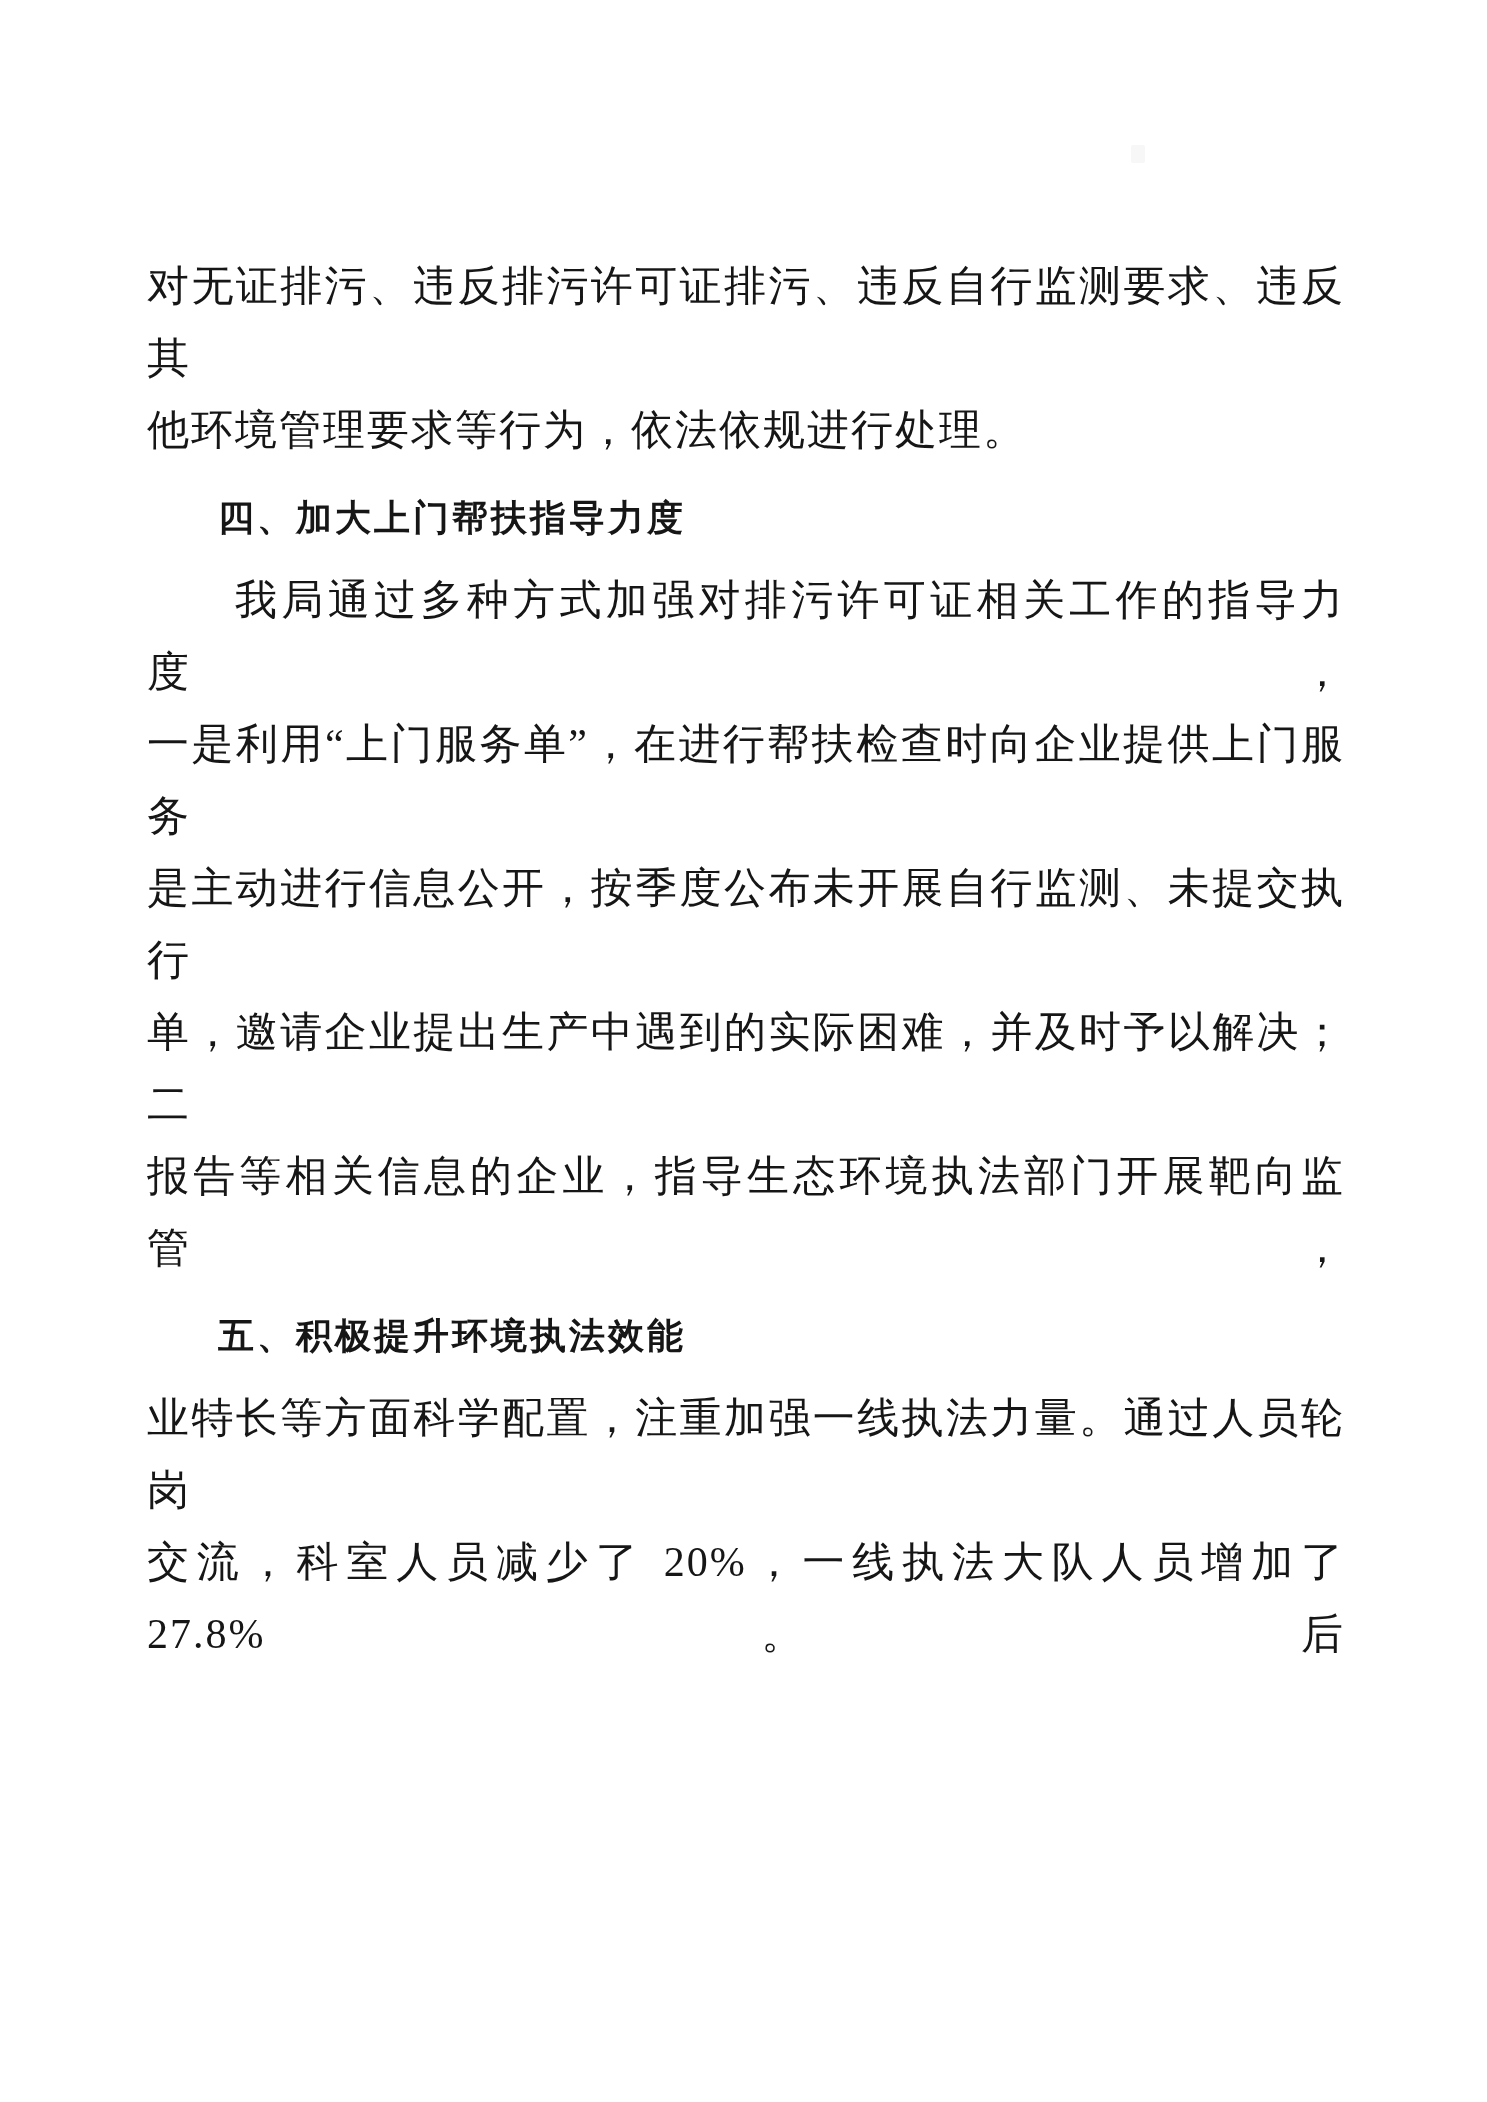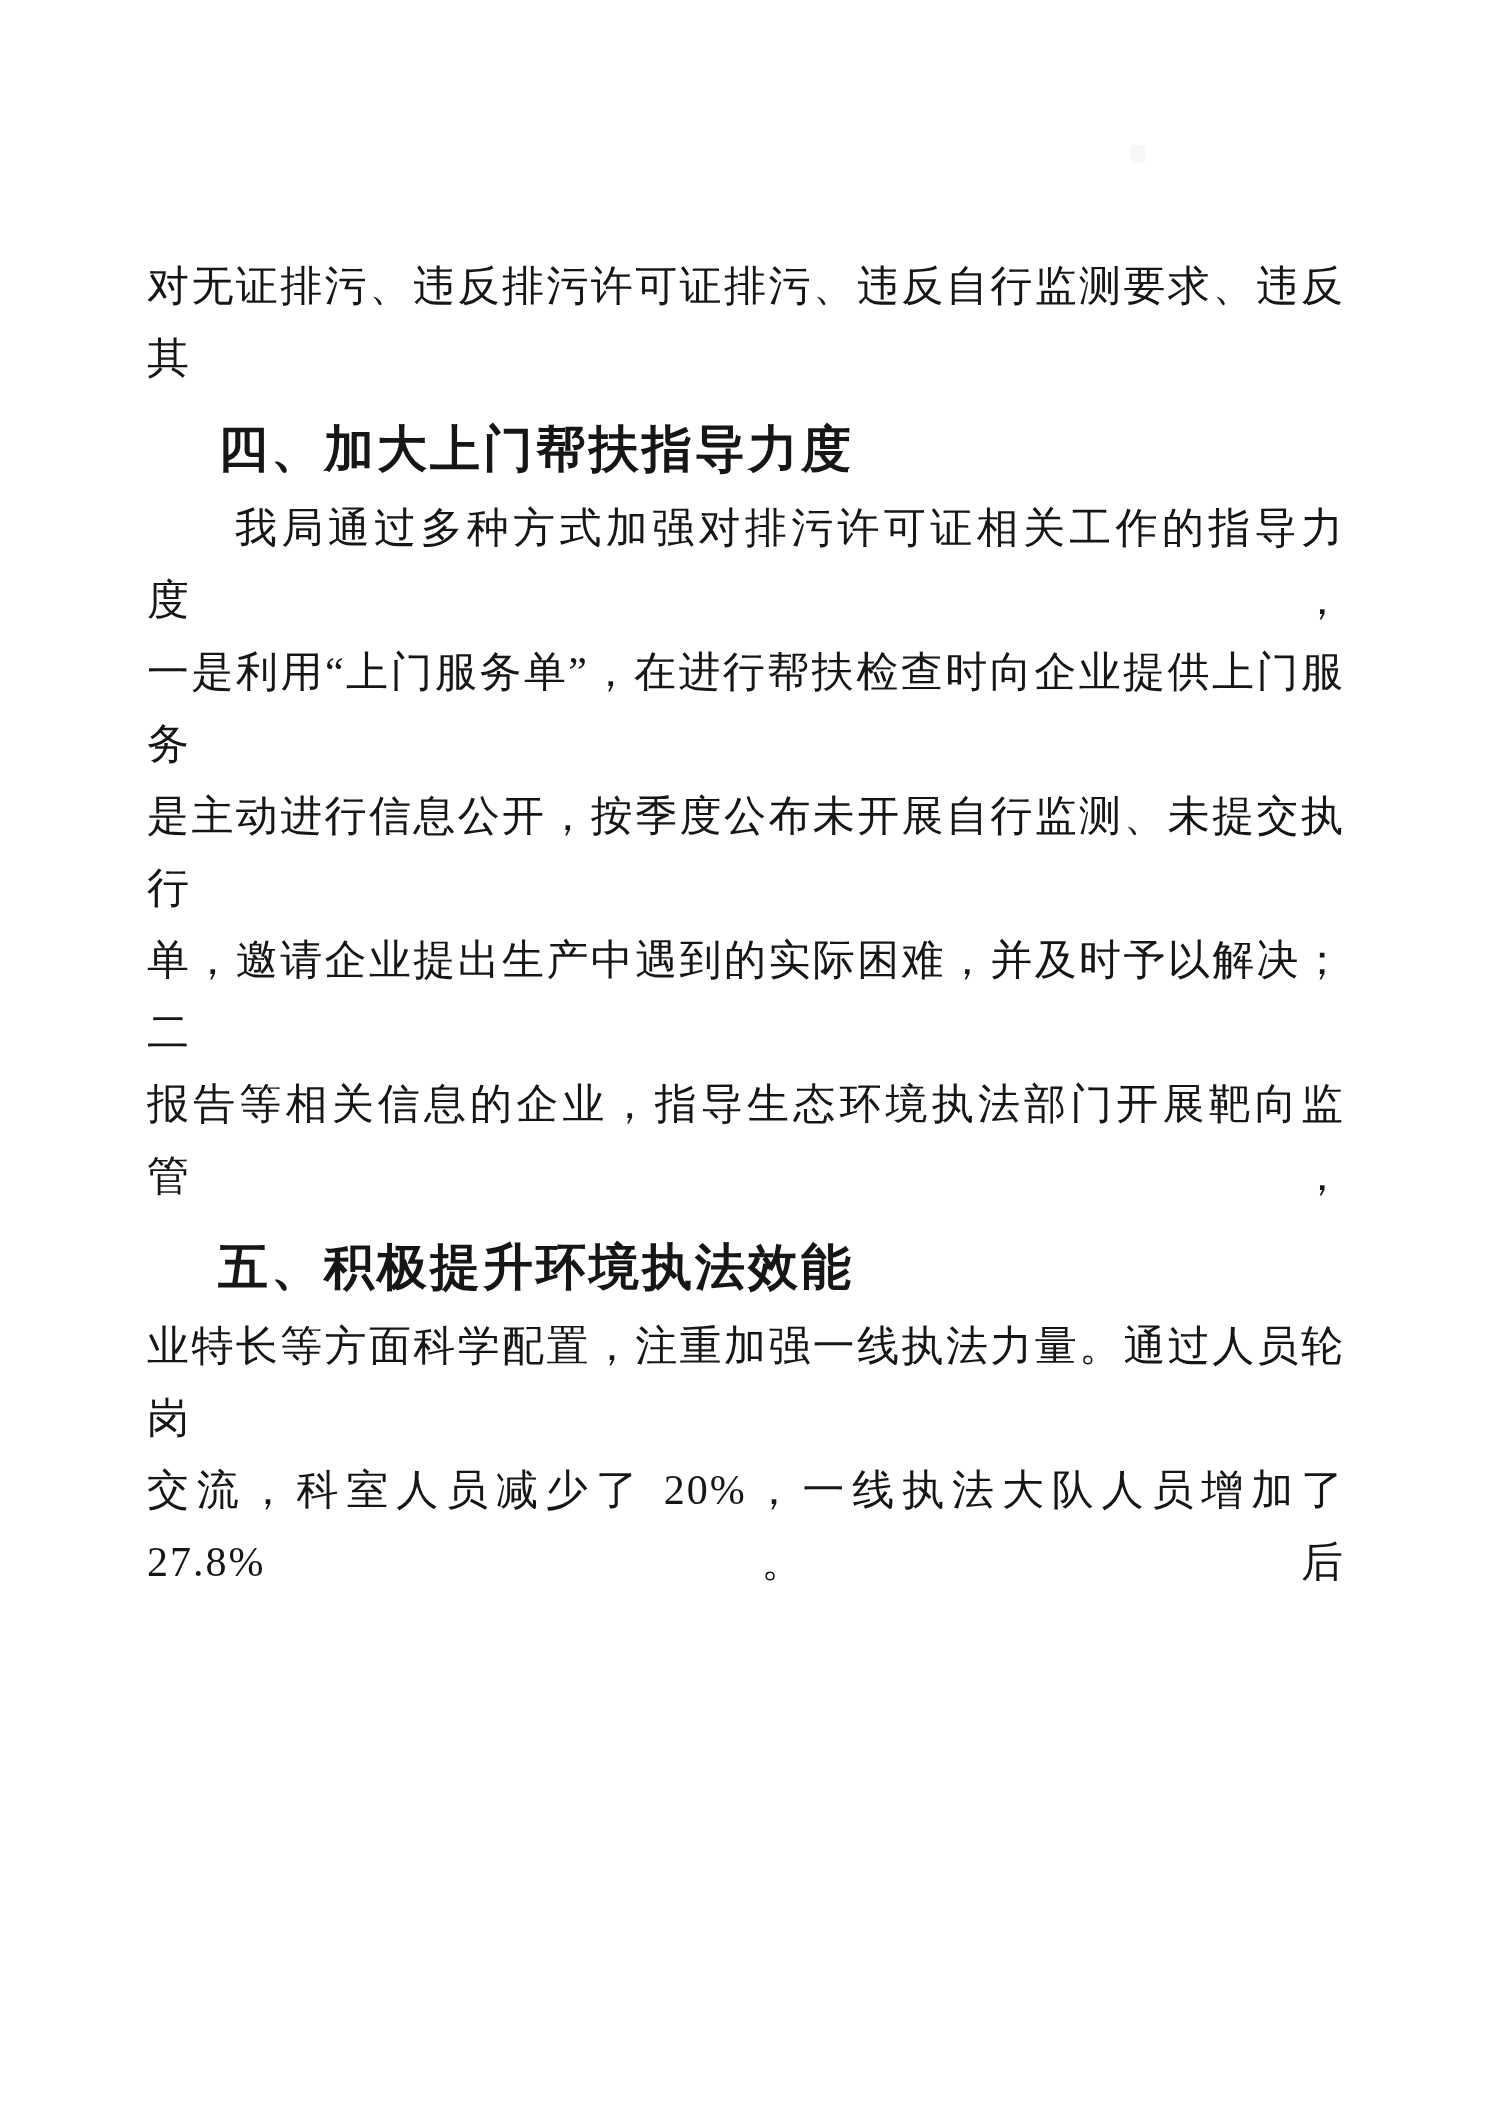--- a/index.html
+++ b/index.html
@@ -34,23 +34,23 @@
   }
   
   .fill {
     text-align: justify;
     text-align-last: justify;
   }
   .indent {
     text-indent: 88px;
   }
   .heading {
-    font-family: Liberation Serif, serif;
+    font-family: Liberation Mono, monospace;
     font-weight: bold;
-    font-size: 50px;
+    font-size: 36px;
     line-height: 78px;
     letter-spacing: 3px;
     padding-left: 71px;
     margin-top: 16px;
     margin-bottom: 4px;
     color: var(--ink);
   }
   
   .smudge {
     position: absolute;
@@ -62,20 +62,21 @@
     border-radius: 2px;
   }
 </style>
 </head>
 <body>
 
 <div class="page">
   <div class="smudge"></div>
   <main class="doc-body">
       <div class="line fill">对无证排污、违反排污许可证排污、违反自行监测要求、违反其</div>
+      <div class="line">他环境管理要求等行为，依法依规进行处理。</div>
       <div class="heading">四、加大上门帮扶指导力度</div>
       <div class="line fill indent">我局通过多种方式加强对排污许可证相关工作的指导力度，</div>
       <div class="line fill">一是利用“上门服务单”，在进行帮扶检查时向企业提供上门服务</div>
       <div class="line fill">是主动进行信息公开，按季度公布未开展自行监测、未提交执行</div>
       <div class="line fill">单，邀请企业提出生产中遇到的实际困难，并及时予以解决；二</div>
       <div class="line fill">报告等相关信息的企业，指导生态环境执法部门开展靶向监管，</div>
       <div class="heading">五、积极提升环境执法效能</div>
       <div class="line fill">业特长等方面科学配置，注重加强一线执法力量。通过人员轮岗</div>
       <div class="line fill">交流，科室人员减少了 20%，一线执法大队人员增加了 27.8%。后</div>
     </main>

